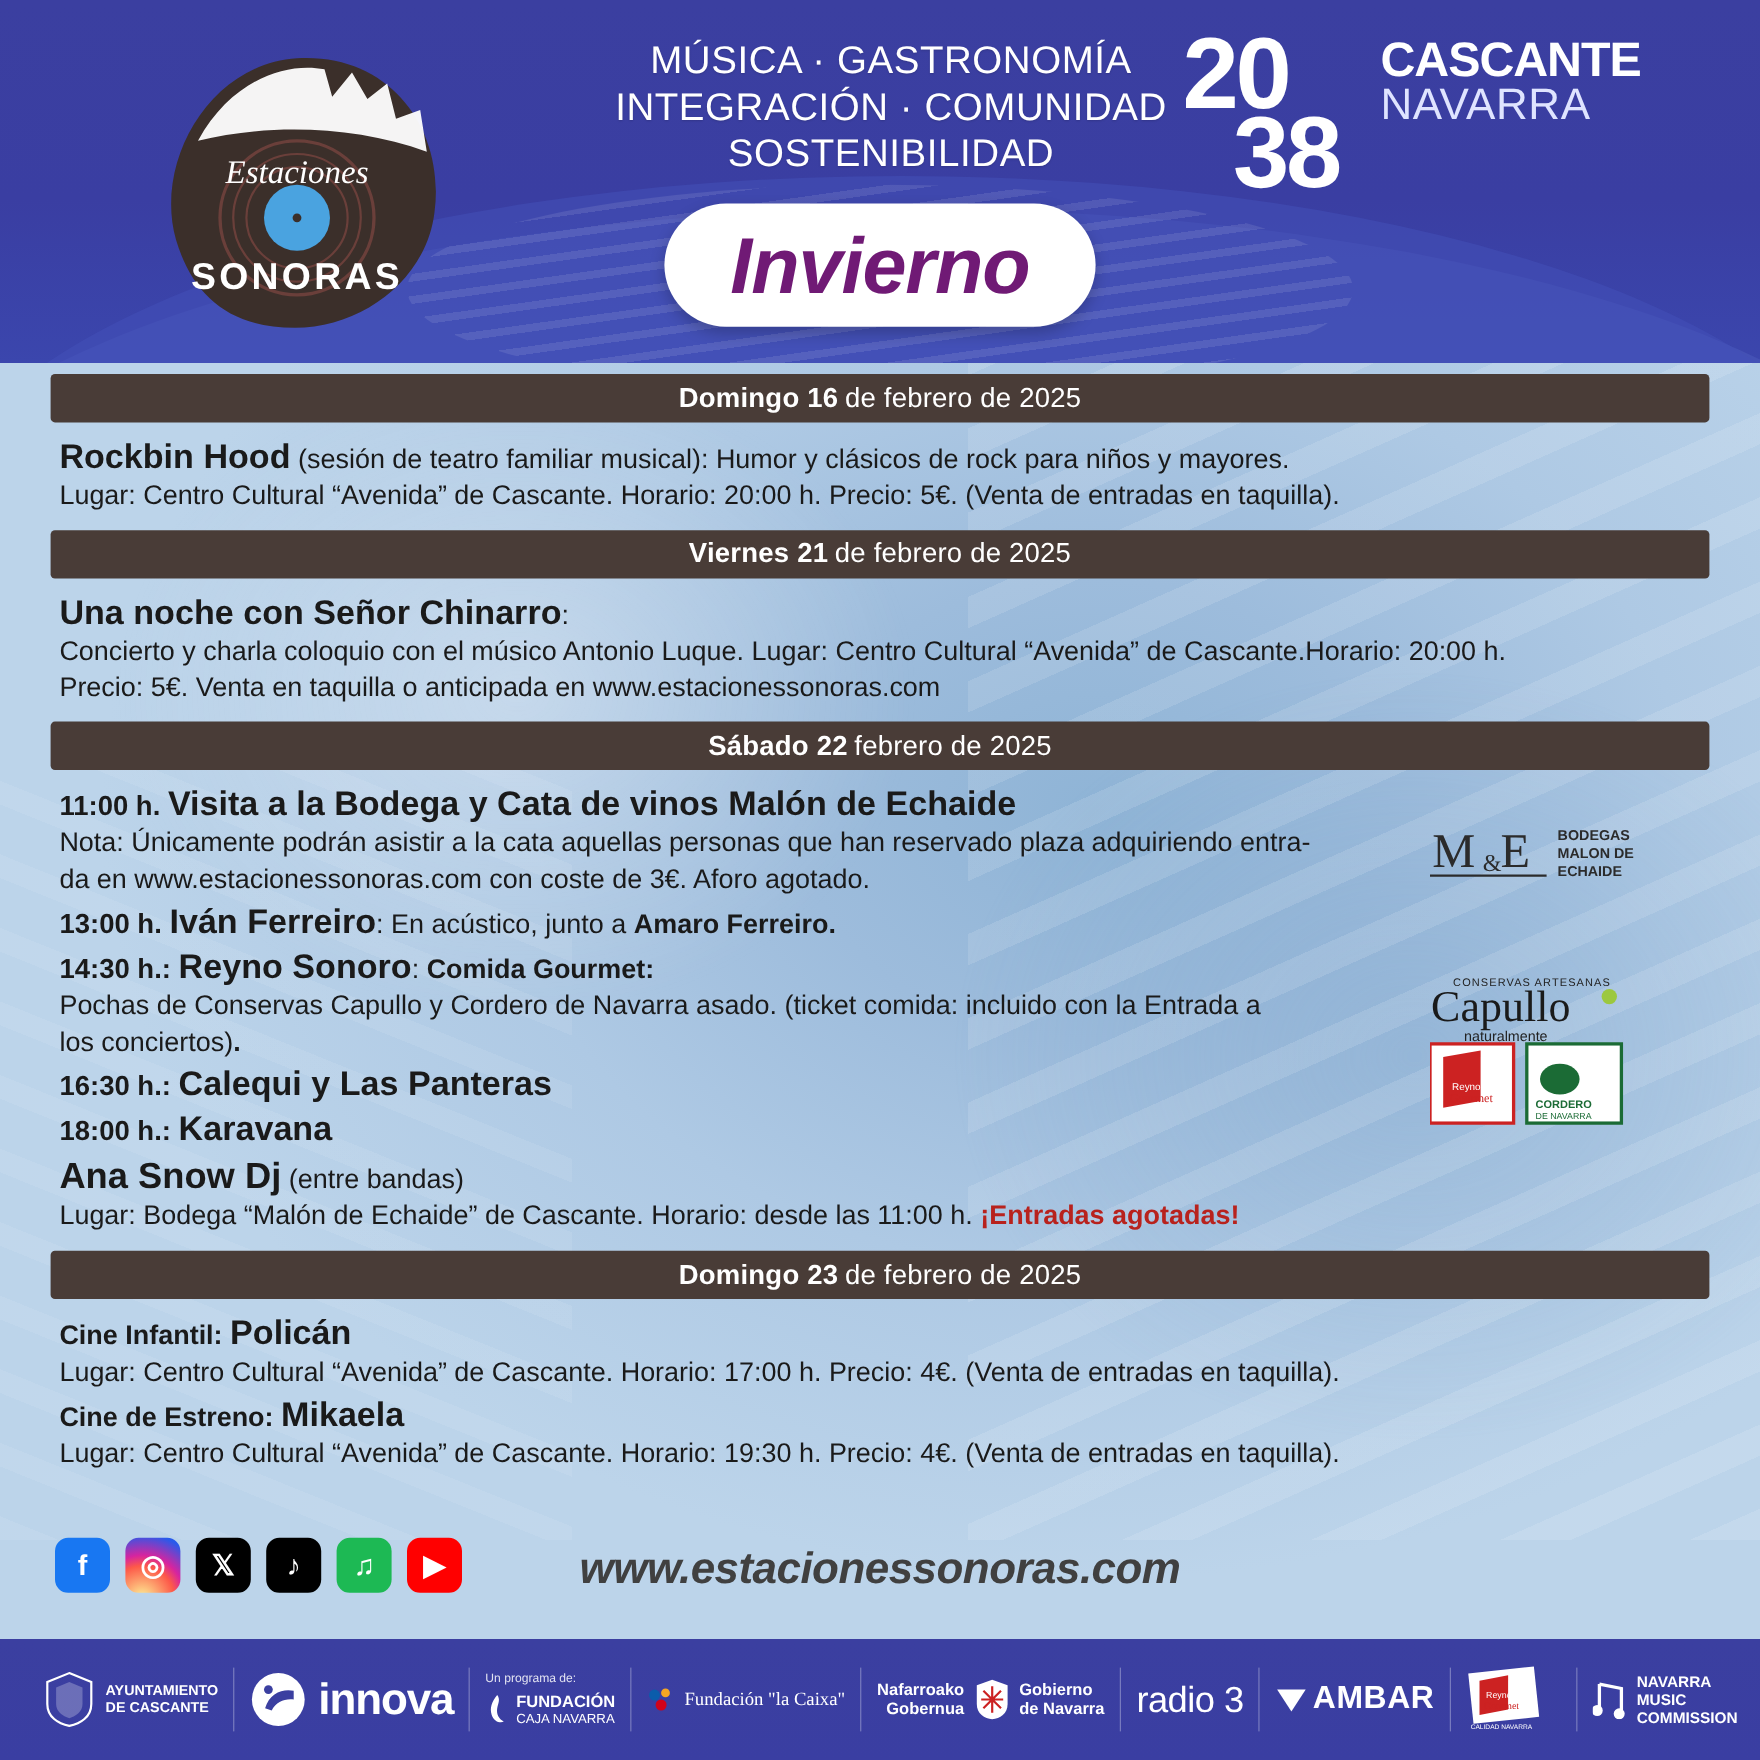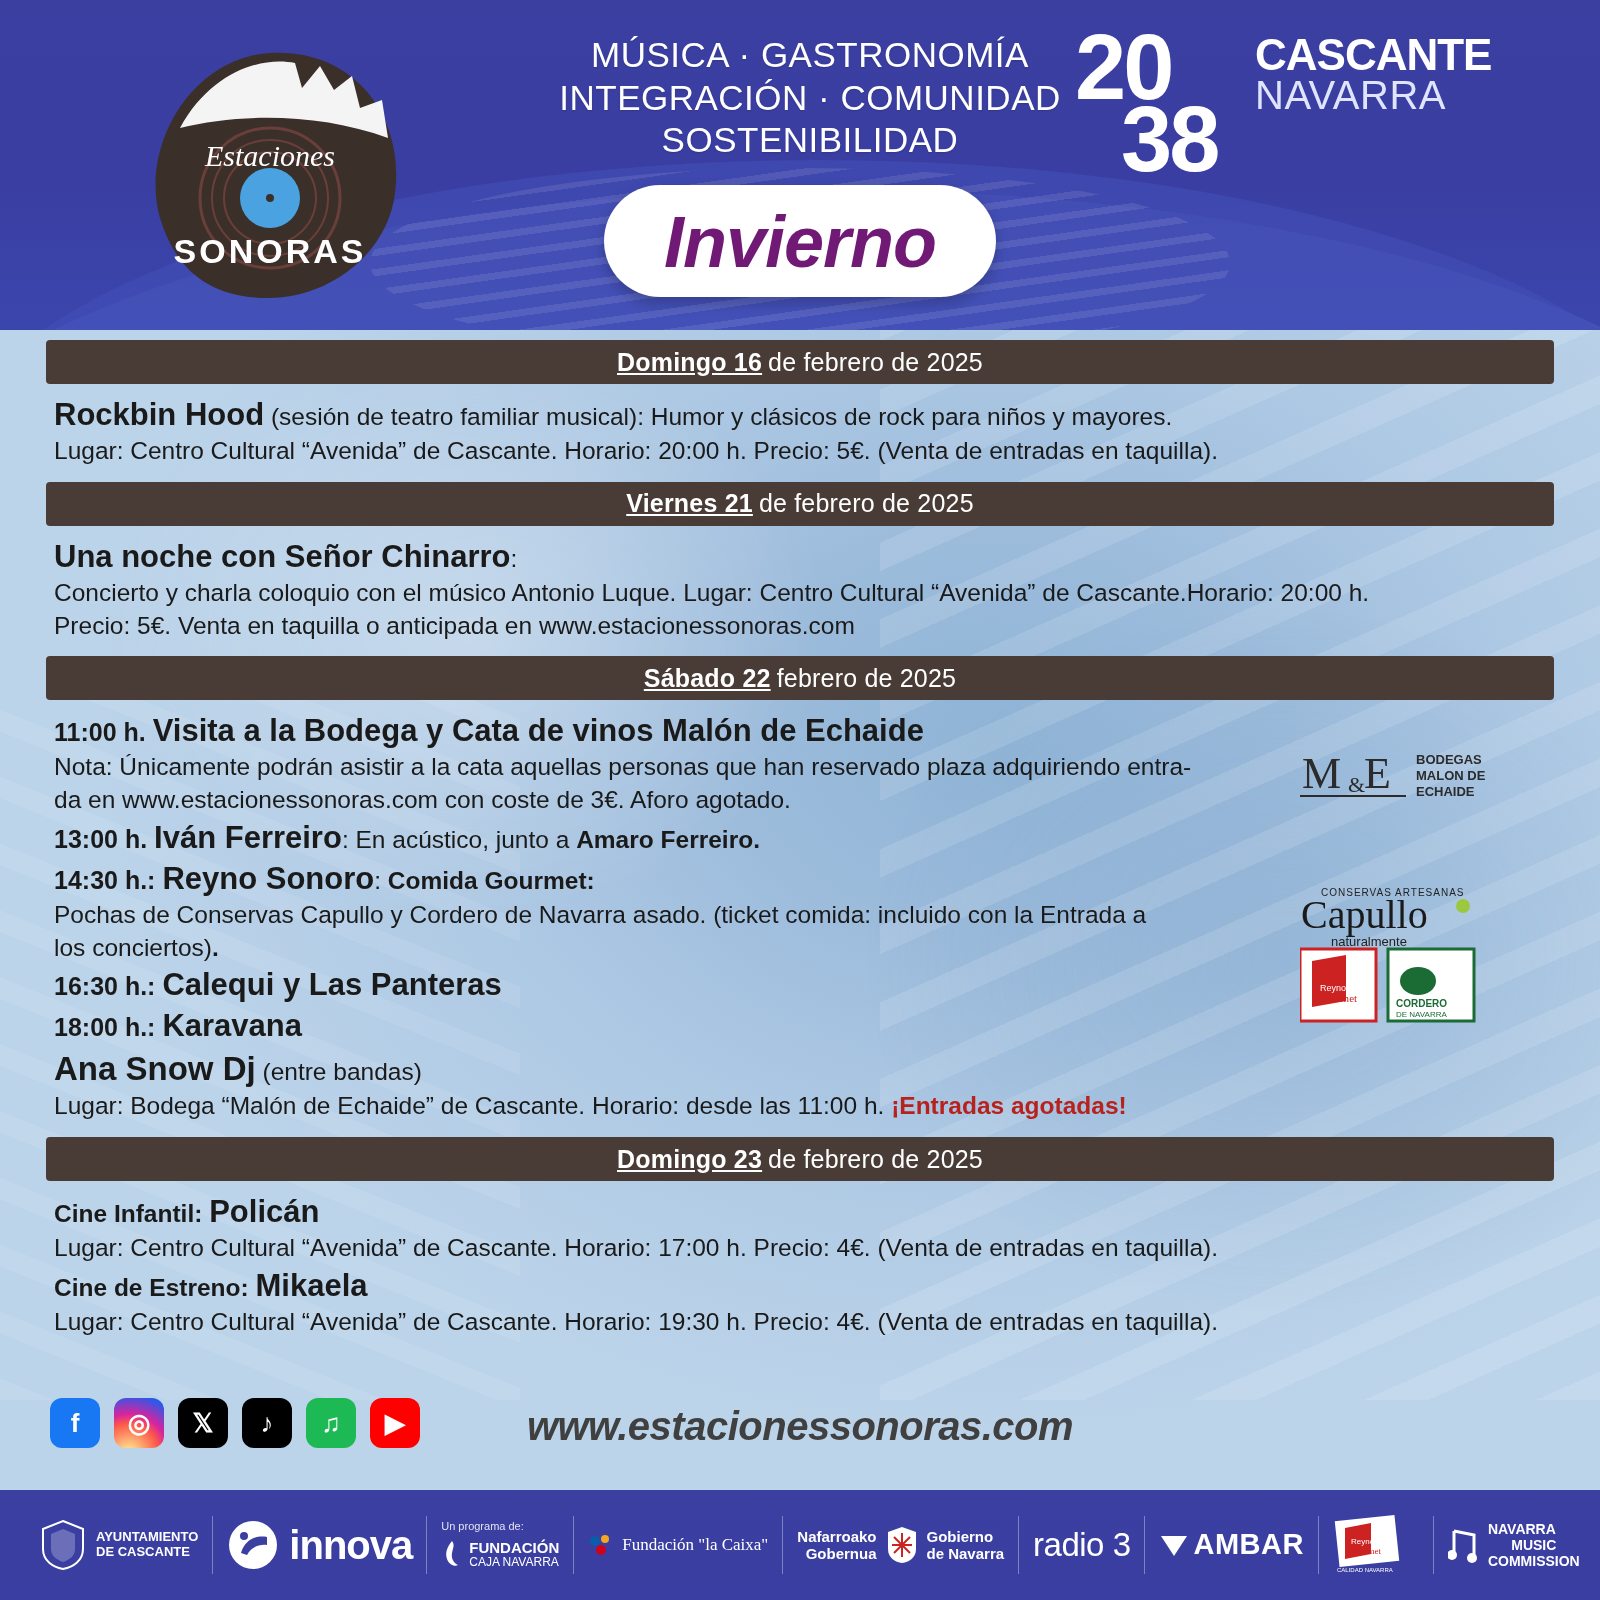--- a/index.html
+++ b/index.html
@@ -92,21 +92,21 @@
     opacity:.6;
   }
 
   
   .content{position:absolute;left:0;top:340px;width:1600px;}
   .daybar{
     margin:0 46px 0 46px;background:#493c37;color:#fff;border-radius:4px;
     height:44px;display:flex;align-items:center;justify-content:center;
     font-size:25px;letter-spacing:.2px;
   }
-  .daybar b{font-weight:700;margin-right:6px;text-decoration:underline;}
+  .daybar b{font-weight:700;margin-right:6px;}
   .block{padding:10px 54px 6px 54px;color:#1b1b1b;}
   .line{font-size:24.5px;line-height:1.33;color:#1a1a1a;}
   .line .big{font-size:33px;font-weight:700;}
   .line .bigger{font-size:31px;font-weight:700;}
   .line .b{font-weight:700;}
   .line .time{font-size:25px;font-weight:700;}
   .sp{height:8px;}
   .red{color:#b8221d;font-weight:700;}
 
   
@@ -374,18 +374,18 @@
     </div>
     <div class="fdiv"></div>
     <div class="fitem">
       <svg width="34" height="36" viewBox="0 0 34 36">
           <path d="M6 4 L6 26 M6 4 L26 8 L26 28" stroke="#fff" stroke-width="3" fill="none"></path>
           <circle cx="4" cy="28" r="5" fill="#fff"></circle>
           <circle cx="24" cy="31" r="5" fill="#fff"></circle>
         </svg>
       <div class="stack" style="margin-left:6px;">
         <span class="fbold" style="font-size:14px;">NAVARRA</span>
-        <span class="fbold" style="font-size:14px;text-align:center;">MUSIC</span>
+        <span class="fbold" style="font-size:14px;">MUSIC</span>
         <span class="fbold" style="font-size:14px;">COMMISSION</span>
       </div>
     </div>
   </div>
 </div>
 
 </body></html>

